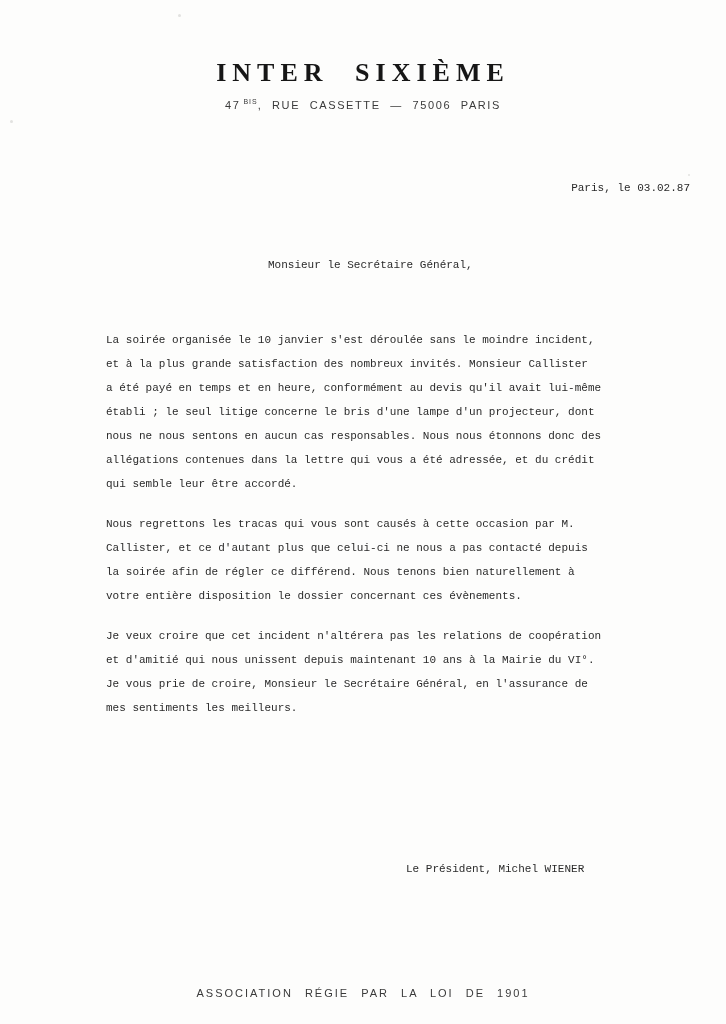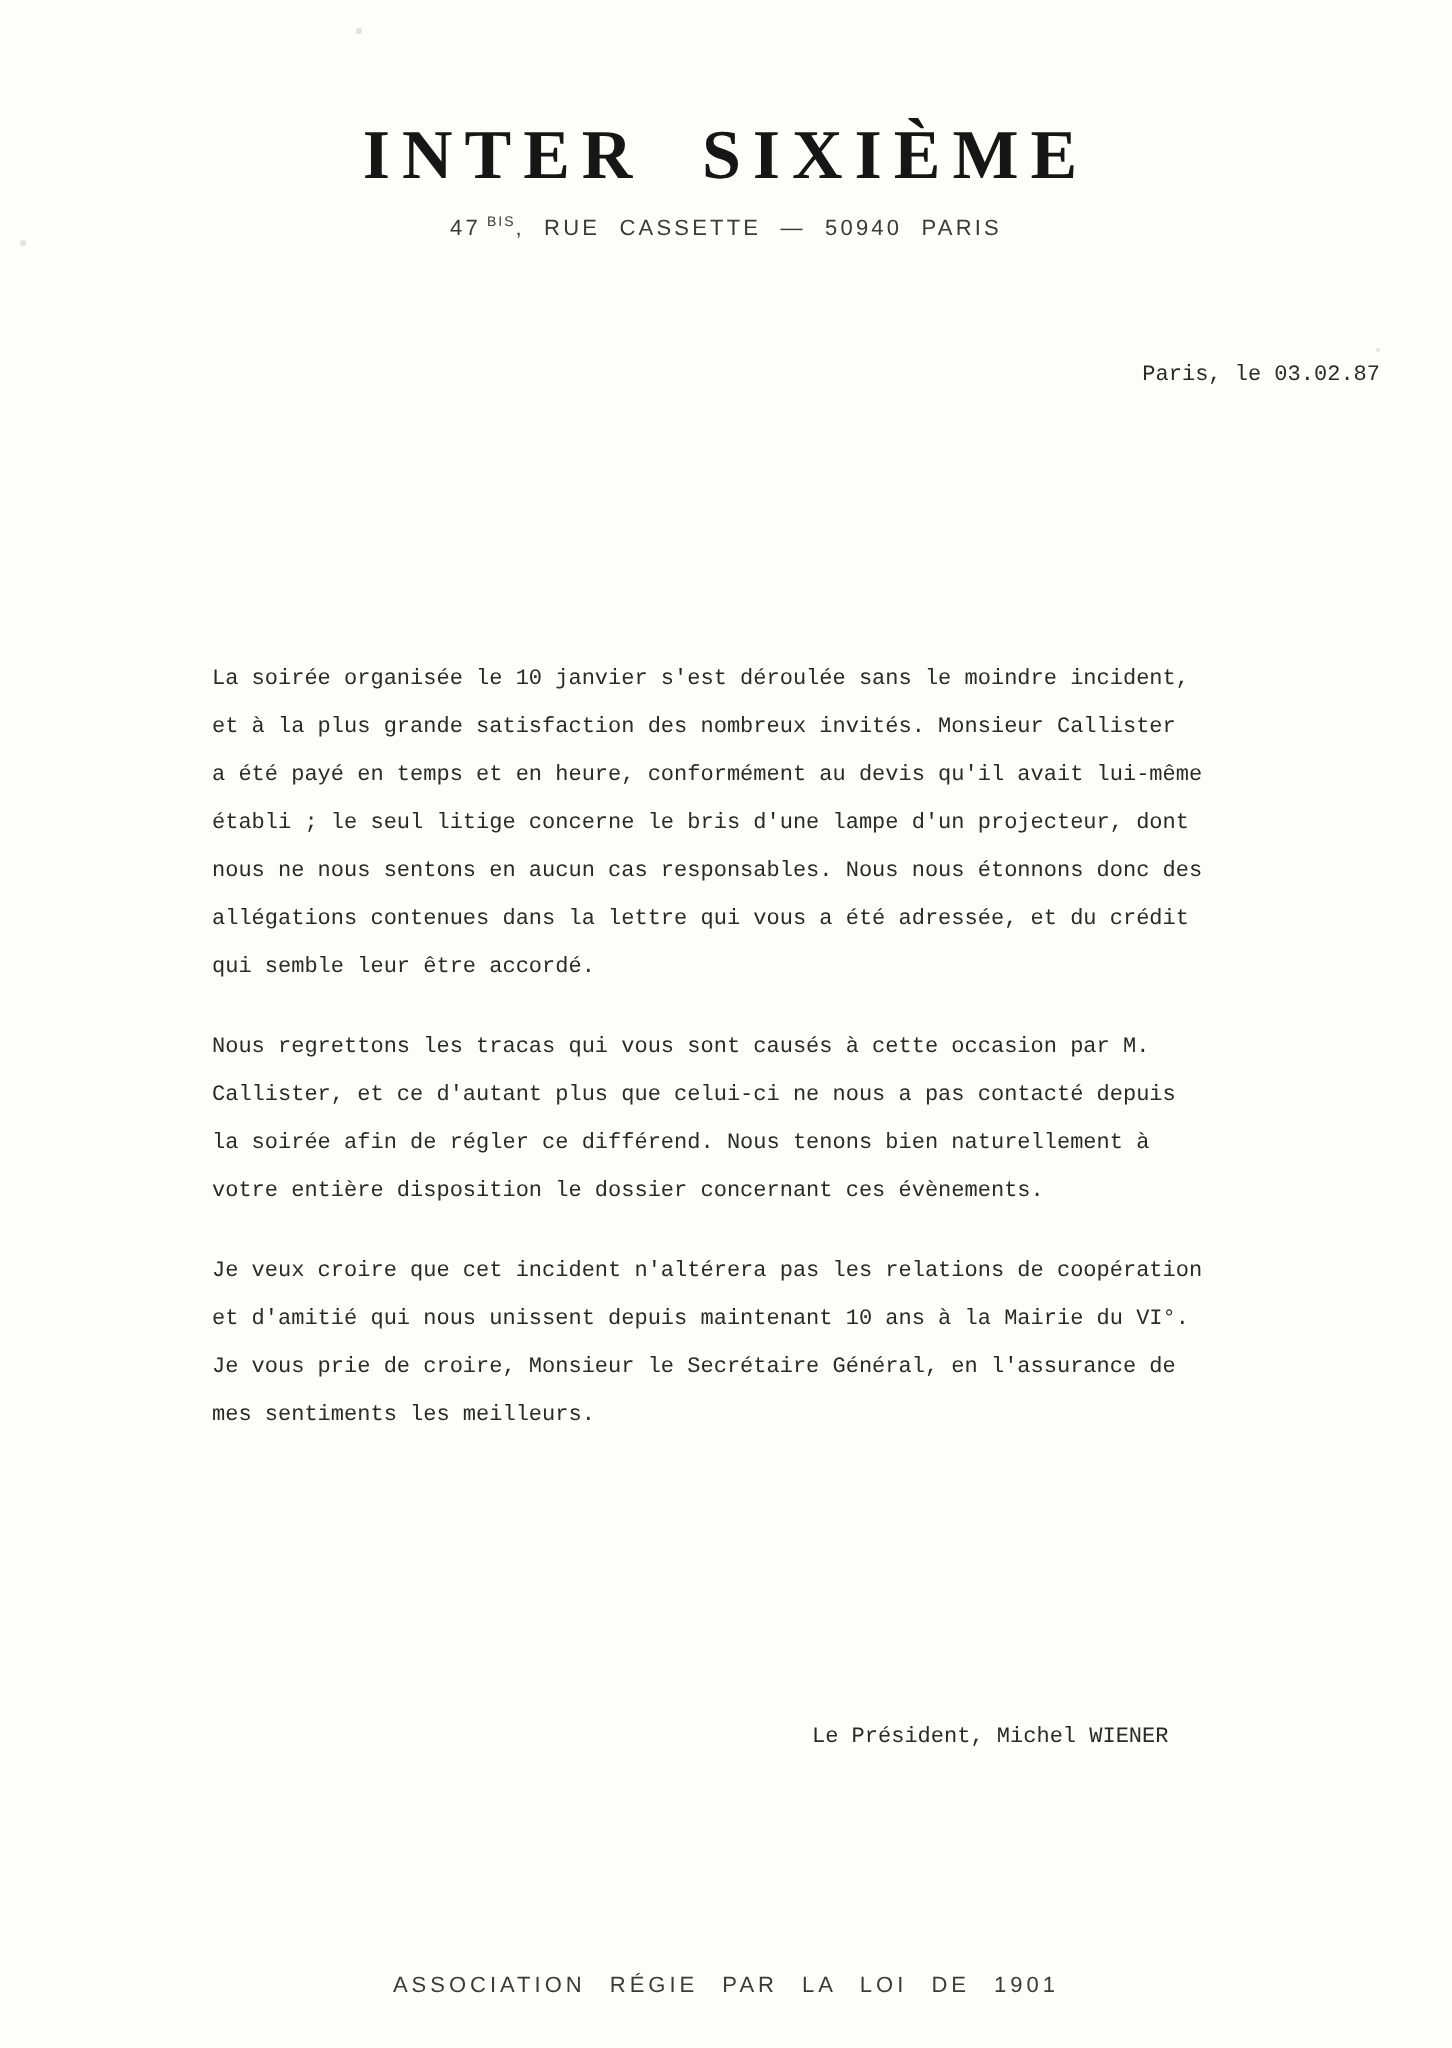--- a/index.html
+++ b/index.html
@@ -19,21 +19,21 @@
   
   .letterhead {
     position: absolute;
     top: 58px;
     left: 0;
     right: 0;
     text-align: center;
   }
   .org-name {
     font-family: "Liberation Serif", serif;
-    font-size: 35px;
+    font-size: 26px;
     font-weight: 600;
     letter-spacing: 6px;
     word-spacing: 14px;
     color: #161616;
     white-space: nowrap;
   }
   .org-address {
     margin-top: 10px;
     font-family: "Liberation Sans", sans-serif;
     font-size: 11px;
@@ -110,26 +110,27 @@
   .speckle.s3 { top: 174px; left: 688px; width: 2px; height: 2px; }
 </style>
 </head>
 <body>
 
 <div class="page">
 
   <div class="letterhead">
     <div class="org-name">INTER SIXIÈME</div>
     <div class="org-address">
-      <span>47</span><sup>BIS</sup><span>, RUE CASSETTE — 50940 PARIS</span>
+      <span>47</span><sup>BIS</sup><span>, RUE CASSETTE — 75006 PARIS</span>
     </div>
   </div>
 
   <div class="dateline tw">Paris, le 03.02.87</div>
 
+  <div class="salutation tw">Monsieur le Secrétaire Général,</div>
 
   <div class="body-text tw">
     <p>La soirée organisée le 10 janvier s'est déroulée sans le moindre incident,
 et à la plus grande satisfaction des nombreux invités. Monsieur Callister
 a été payé en temps et en heure, conformément au devis qu'il avait lui-même
 établi ; le seul litige concerne le bris d'une lampe d'un projecteur, dont
 nous ne nous sentons en aucun cas responsables. Nous nous étonnons donc des
 allégations contenues dans la lettre qui vous a été adressée, et du crédit
 qui semble leur être accordé.</p>
     <p>Nous regrettons les tracas qui vous sont causés à cette occasion par M.

